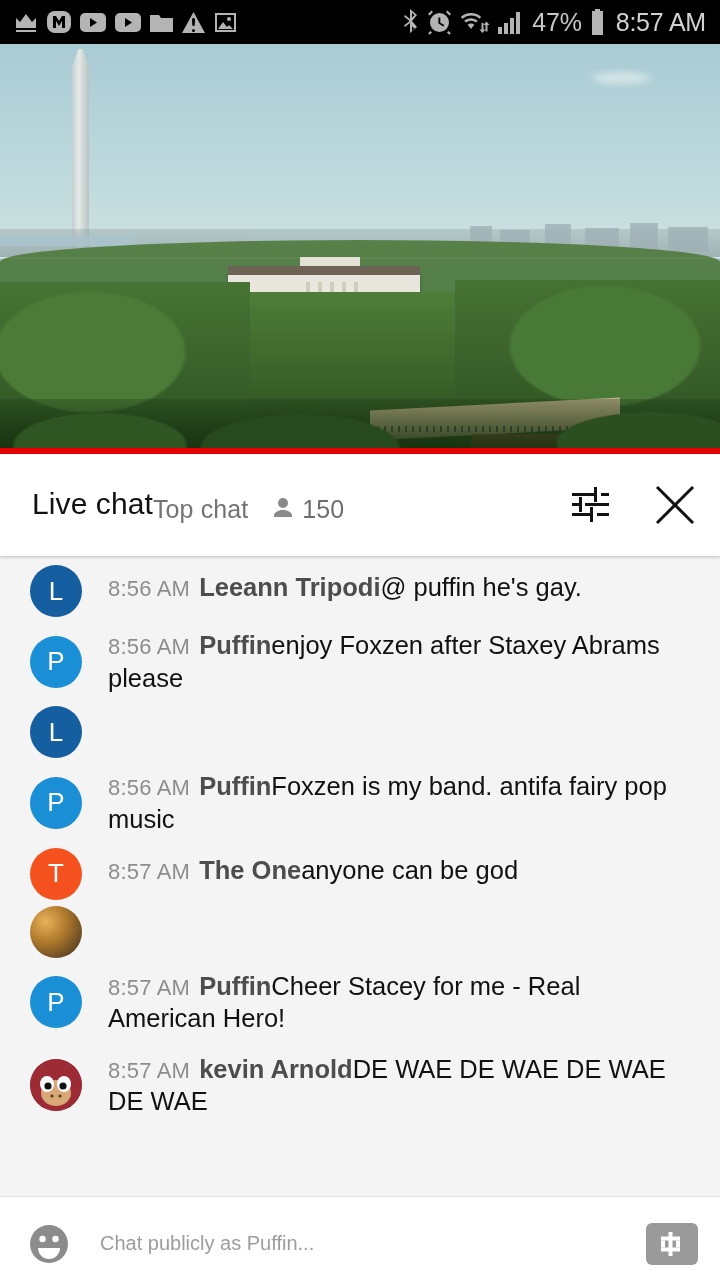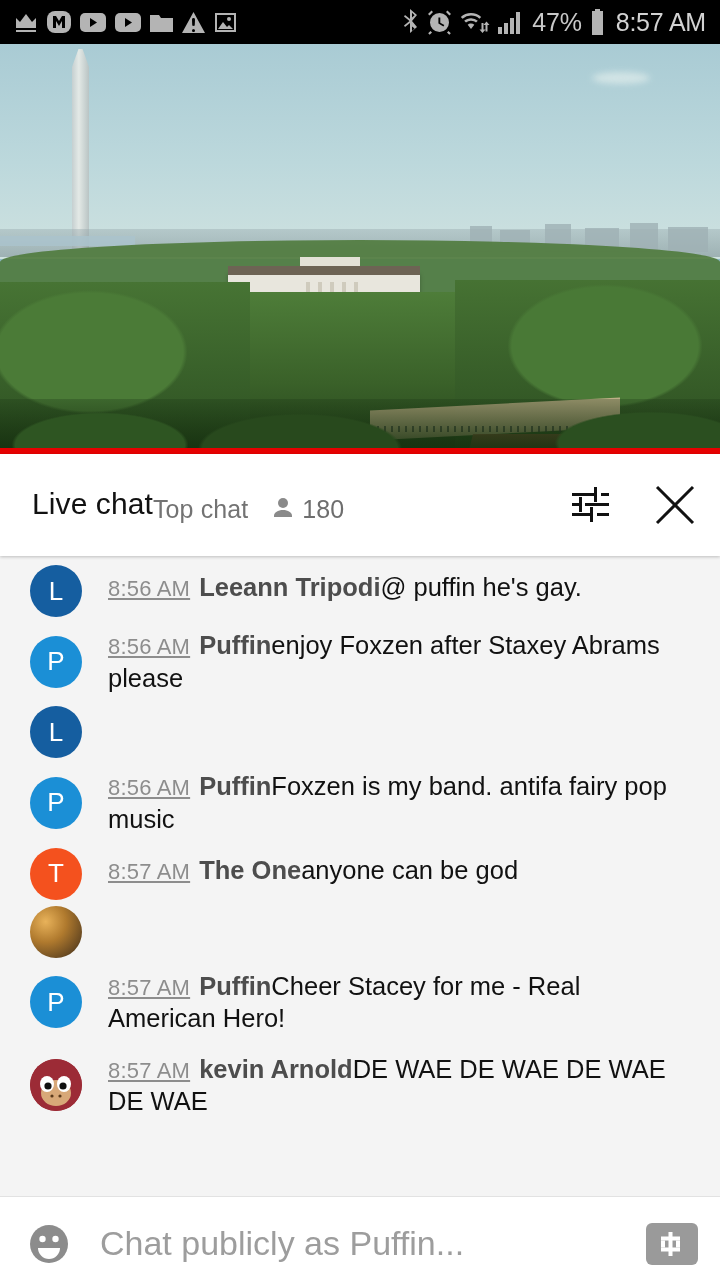--- a/index.html
+++ b/index.html
@@ -176,36 +176,36 @@
     width:52px; height:52px; border-radius:50%;
     display:flex; align-items:center; justify-content:center;
     color:#ffffff; font-size:26px; overflow:hidden;
     flex:none;
   }
   .msg-body {
     margin-left:108px; padding-right:20px;
     font-size:25.5px; line-height:1.28; color:#141414;
     word-wrap:break-word;
   }
-  .msg-time { color:#8d8d8d; font-size:22px; margin-right:9px; letter-spacing:.2px;text-decoration:underline; }
+  .msg-time { color:#8d8d8d; font-size:22px; margin-right:9px; letter-spacing:.2px; }
   .msg-author { color:#4d4d4d; font-weight:bold; }
   .msg-text { color:#111111; }
 
   
   #composer {
     position:relative; width:720px; height:94px;
     background:#ffffff;
     display:flex; align-items:center; padding:0 22px 0 26px;
     border-top:1px solid #e2e2e2;
   }
   #emoji-btn { background:none; border:none; padding:0; cursor:pointer; display:block; }
   #emoji-btn svg { display:block; fill:#8c8c8c; }
   #chat-input {
     flex:1; border:none; outline:none; background:transparent;
-    margin-left:28px; font-size:34px; color:#3a3a3a;
+    margin-left:28px; font-size:20px; color:#3a3a3a;
     font-family:"Liberation Sans", sans-serif;
   }
   #chat-input::placeholder { color:#9d9d9d; }
   #superchat-btn {
     width:52px; height:42px; border-radius:6px; border:none;
     background:#9a9a9a; cursor:pointer;
     display:flex; align-items:center; justify-content:center;
     flex:none;
   }
   #superchat-btn svg { display:block; fill:#ffffff; }
@@ -330,21 +330,21 @@
   <div id="header-titles">
     <div id="chat-title">Live chat</div>
     <div id="chat-subrow">
       <span id="chat-mode">Top chat</span>
       <span id="viewer-icon">
         <svg width="26" height="26" viewBox="0 0 26 26">
             <circle cx="13" cy="8" r="5"></circle>
             <path d="M13 15c-5 0-9 2.6-9 5.5V22h18v-1.5C22 17.6 18 15 13 15z"></path>
           </svg>
       </span>
-      <span id="viewer-count">180</span>
+      <span id="viewer-count">150</span>
     </div>
   </div>
   <div id="header-actions">
     <button class="hdr-btn">
       <svg width="44" height="44" viewBox="0 0 44 44">
         <rect x="4" y="10" width="24" height="3" fill="#111"></rect>
         <rect x="33" y="10" width="8" height="3" fill="#111"></rect>
         <rect x="26" y="4" width="3" height="15" fill="#111"></rect>
         <rect x="4" y="20" width="8" height="3" fill="#111"></rect>
         <rect x="17" y="20" width="24" height="3" fill="#111"></rect>

